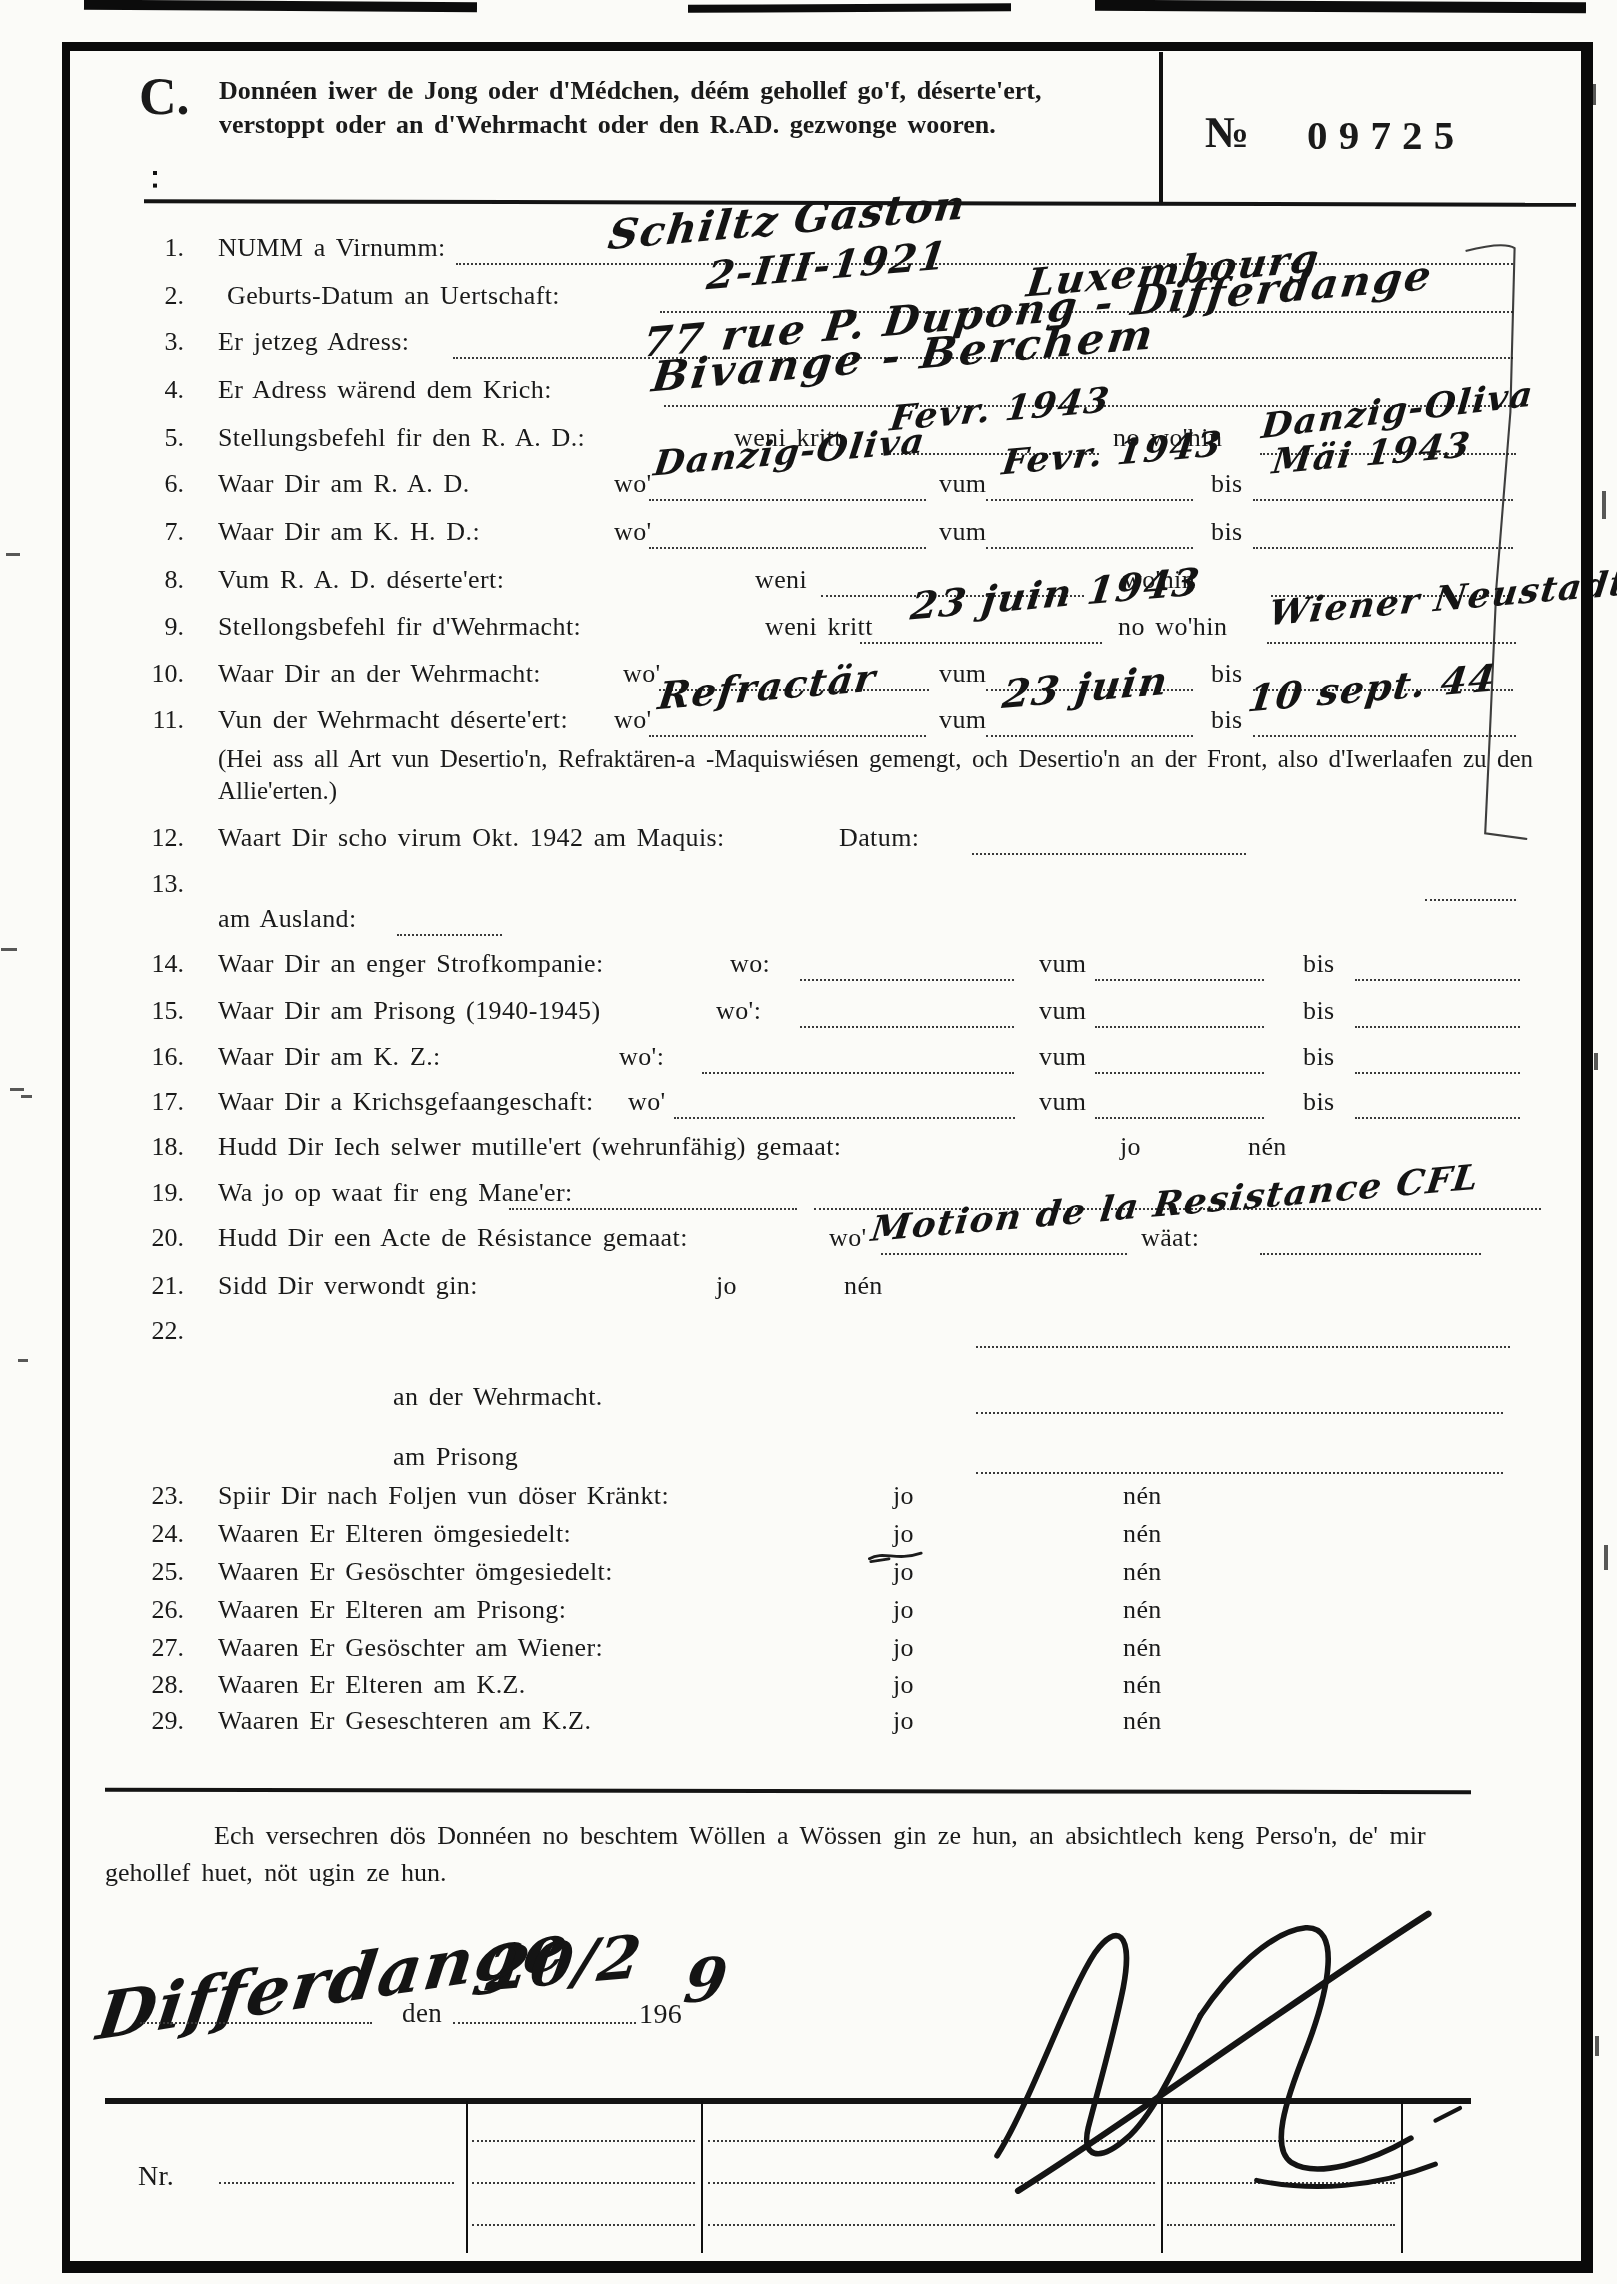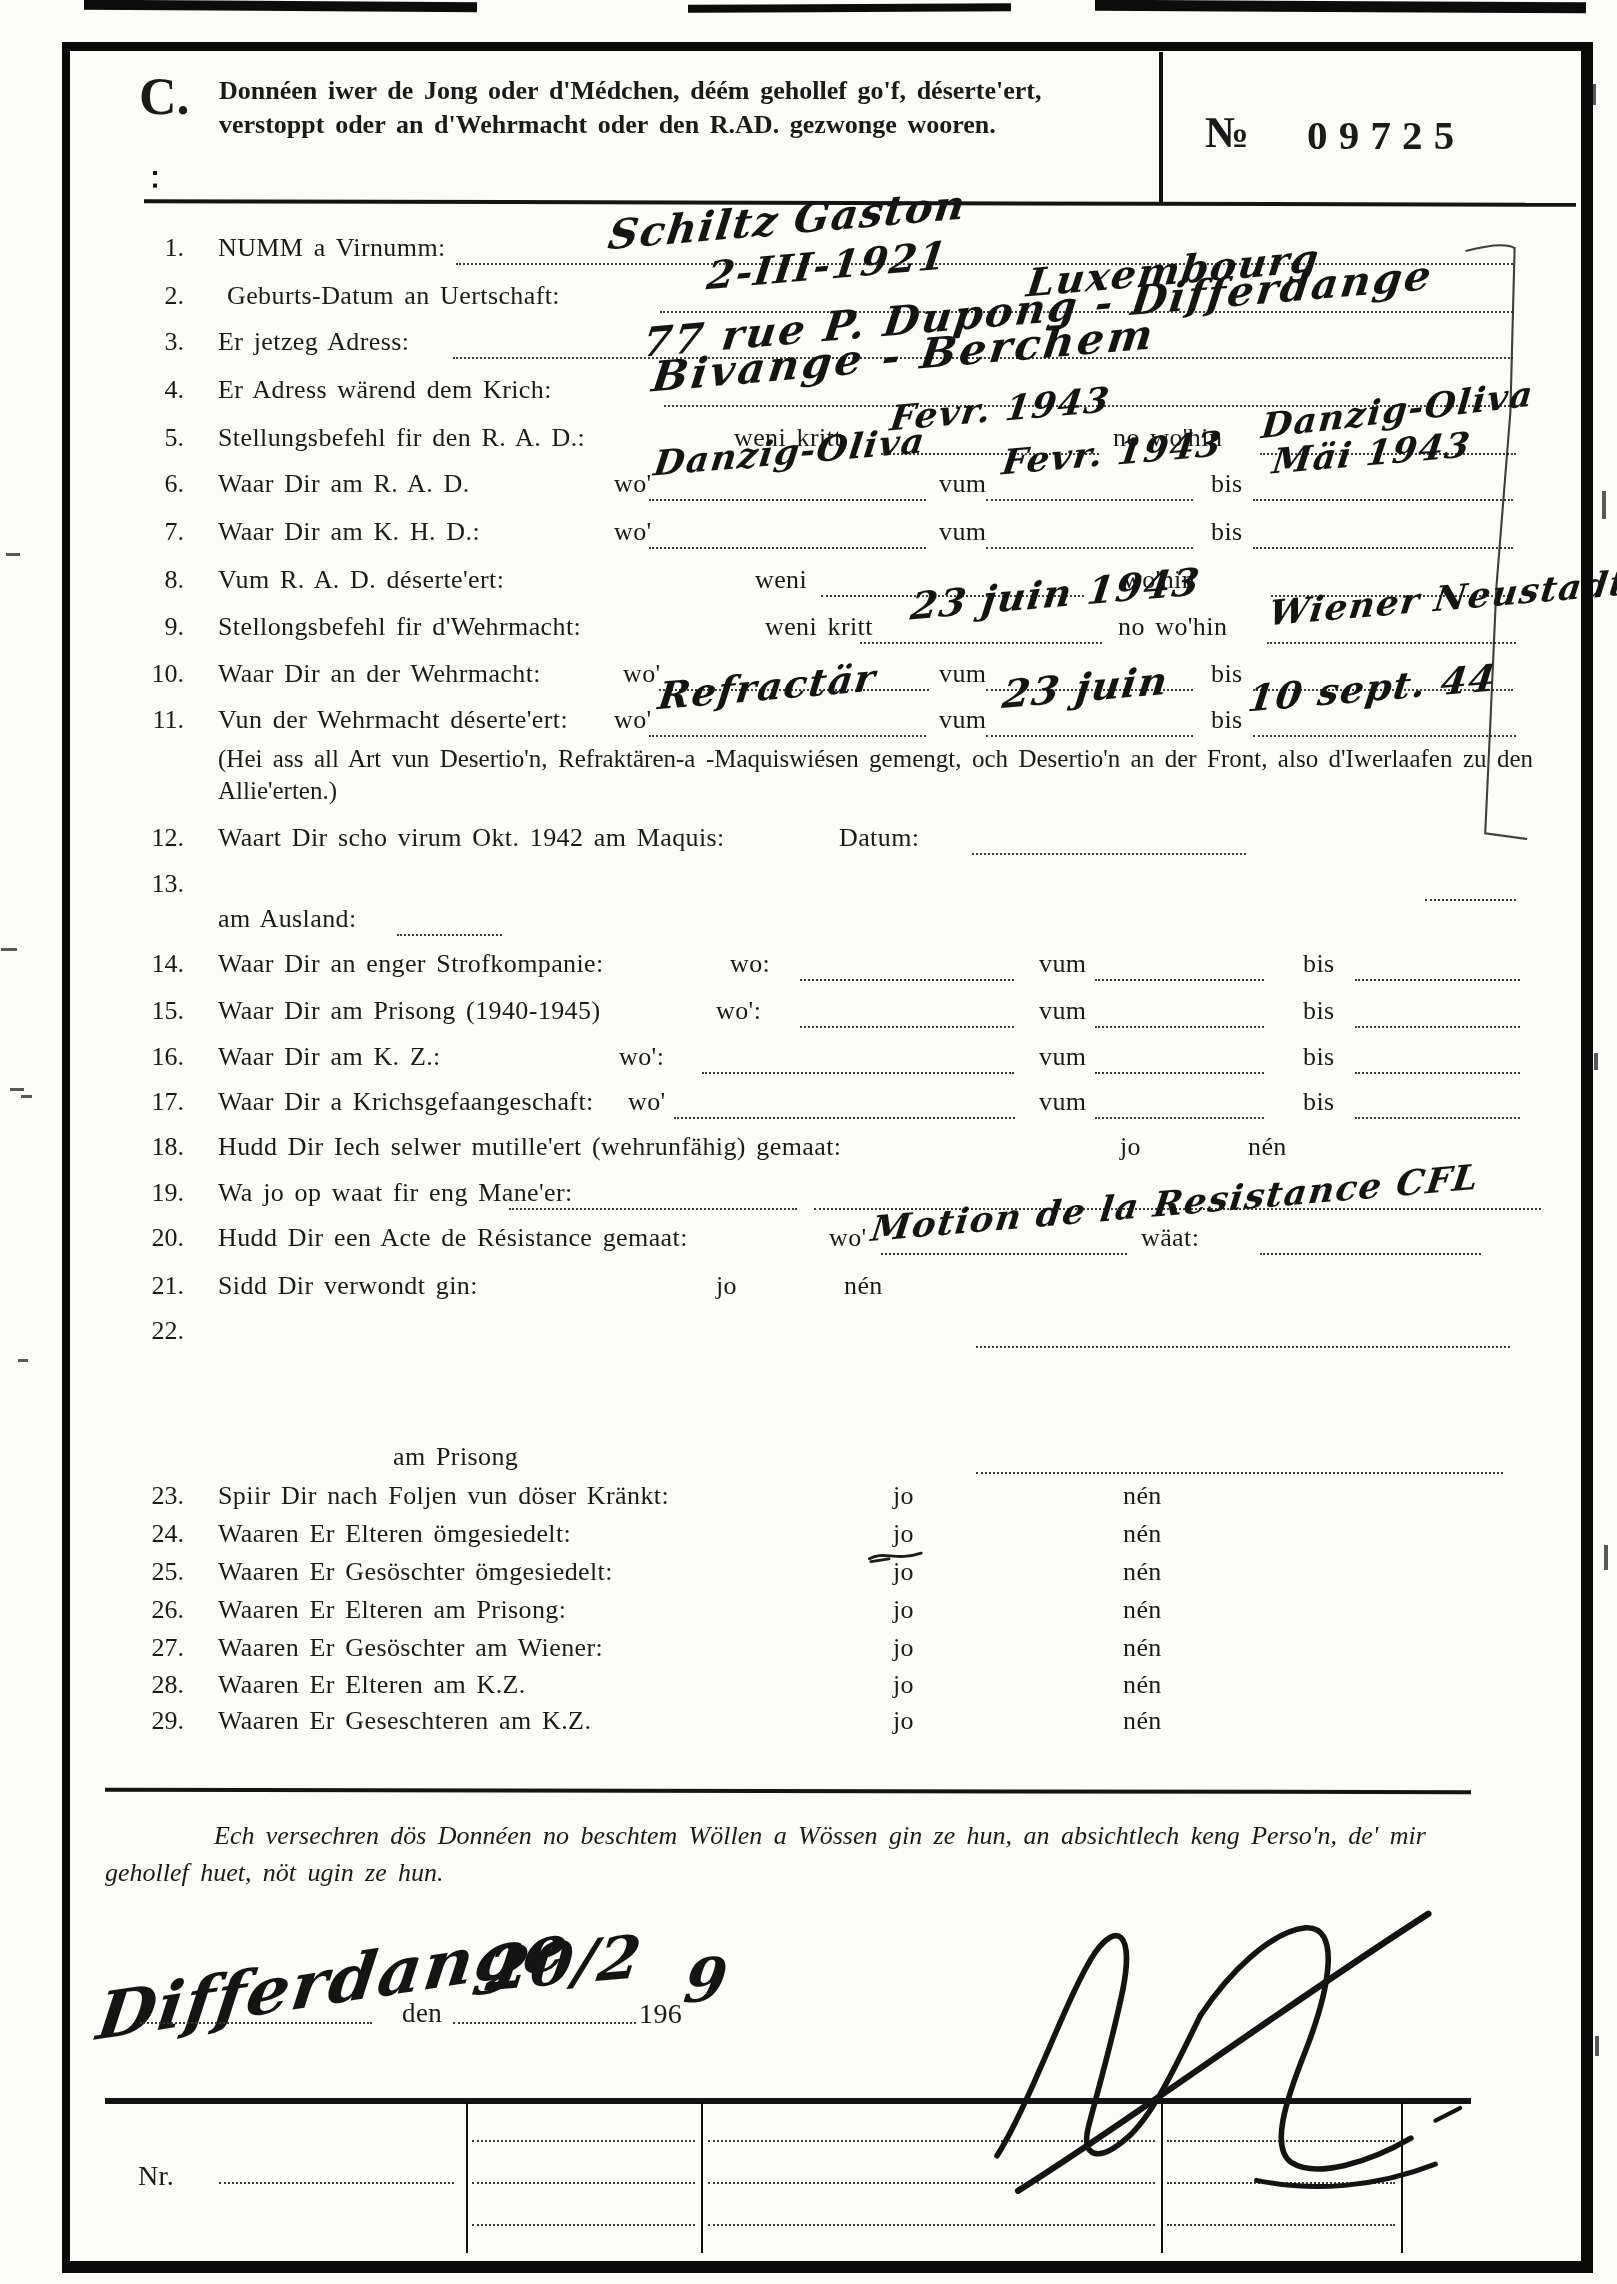--- a/index.html
+++ b/index.html
@@ -236,20 +236,24 @@
     <span class="num">21.</span>
     <span class="printed" style="left:218px">Sidd Dir verwondt gin:</span>
     <span class="printed" style="left:716px">jo</span>
     <span class="printed" style="left:844px">nén</span>
   </div>
 
   <div class="row" style="top:1316px">
     <span class="num">22.</span>
     <div class="dots" style="left:976px;width:534px"></div>
   </div>
+  <div class="row" style="top:1382px">
+    <span class="printed" style="left:393px">an der Wehrmacht.</span>
+    <div class="dots" style="left:976px;width:527px"></div>
+  </div>
   <div class="row" style="top:1442px">
     <span class="printed" style="left:393px">am Prisong</span>
     <div class="dots" style="left:976px;width:527px"></div>
   </div>
 
   <div class="row" style="top:1481px">
     <span class="num">23.</span>
     <span class="printed" style="left:218px">Spiir Dir nach Foljen vun döser Kränkt:</span>
     <span class="printed" style="left:893px">jo</span>
     <span class="printed" style="left:1123px">nén</span>
@@ -288,21 +292,21 @@
     <span class="printed" style="left:1123px">nén</span>
   </div>
   <div class="row" style="top:1706px">
     <span class="num">29.</span>
     <span class="printed" style="left:218px">Waaren Er Geseschteren am K.Z.</span>
     <span class="printed" style="left:893px">jo</span>
     <span class="printed" style="left:1123px">nén</span>
   </div>
 
   <div class="hline" style="left:105px;top:1789px;width:1366px;height:4.2px;transform:rotate(.1deg);"></div>
-  <div class="abs" style="left:105px;top:1817px;width:1376px;font-size:26px;line-height:37px;text-indent:109px;word-spacing:4.9px;font-style:italic;">Ech versechren dös Donnéen no beschtem Wöllen a Wössen gin ze hun, an absichtlech keng Perso'n, de' mir gehollef huet, nöt ugin ze hun.</div>
+  <div class="abs" style="left:105px;top:1817px;width:1376px;font-size:26px;line-height:37px;text-indent:109px;word-spacing:4.9px;">Ech versechren dös Donnéen no beschtem Wöllen a Wössen gin ze hun, an absichtlech keng Perso'n, de' mir gehollef huet, nöt ugin ze hun.</div>
 
   <span class="hw" style="left:105px;top:1942px;font-size:66px;transform:skewX(-16deg) rotate(-9deg);">Differdange</span>
   <div class="dots" style="left:140px;top:2022px;width:232px"></div>
   <span class="printed" style="left:402px;top:1998px;font-size:27px">den</span>
   <div class="dots" style="left:453px;top:2022px;width:183px"></div>
   <span class="hw" style="left:488px;top:1928px;font-size:60px">20/2</span>
   <span class="printed" style="left:639px;top:1998px;font-size:28px">196</span>
   <span class="hw" style="left:685px;top:1945px;font-size:60px">9</span>
 
   <svg class="abs" style="left:976px;top:1889px;z-index:5" width="491" height="309" viewBox="0 0 700 440">

